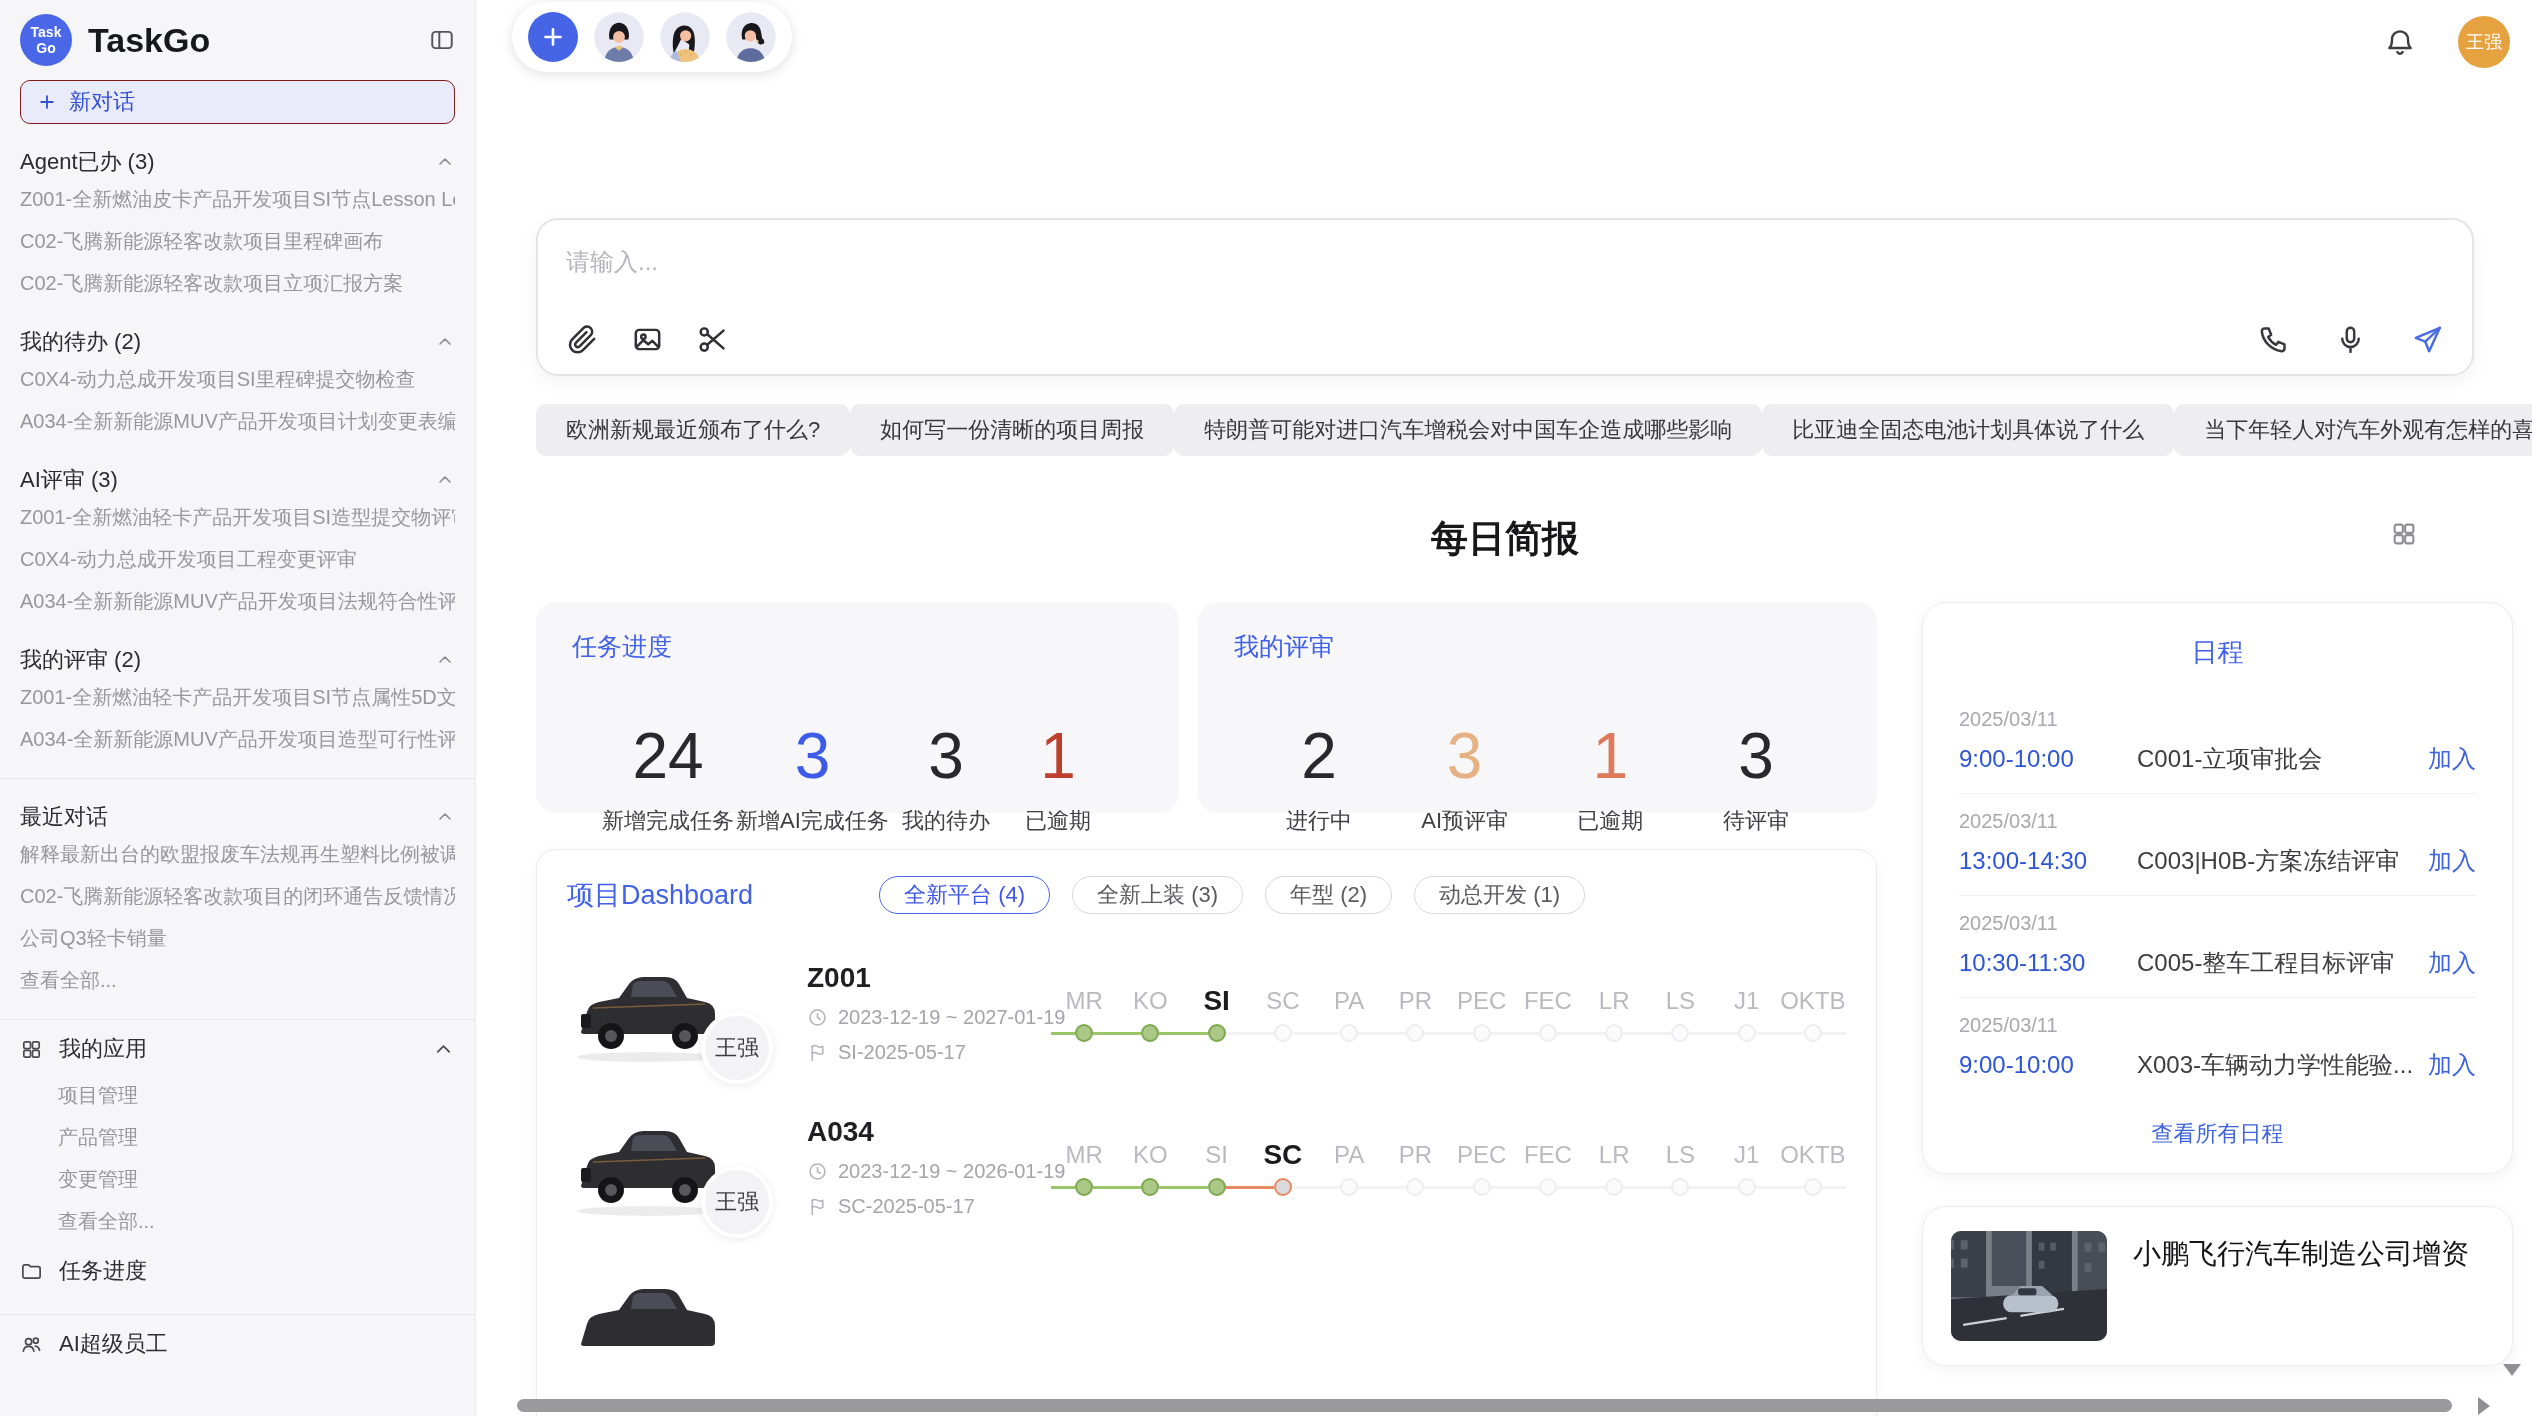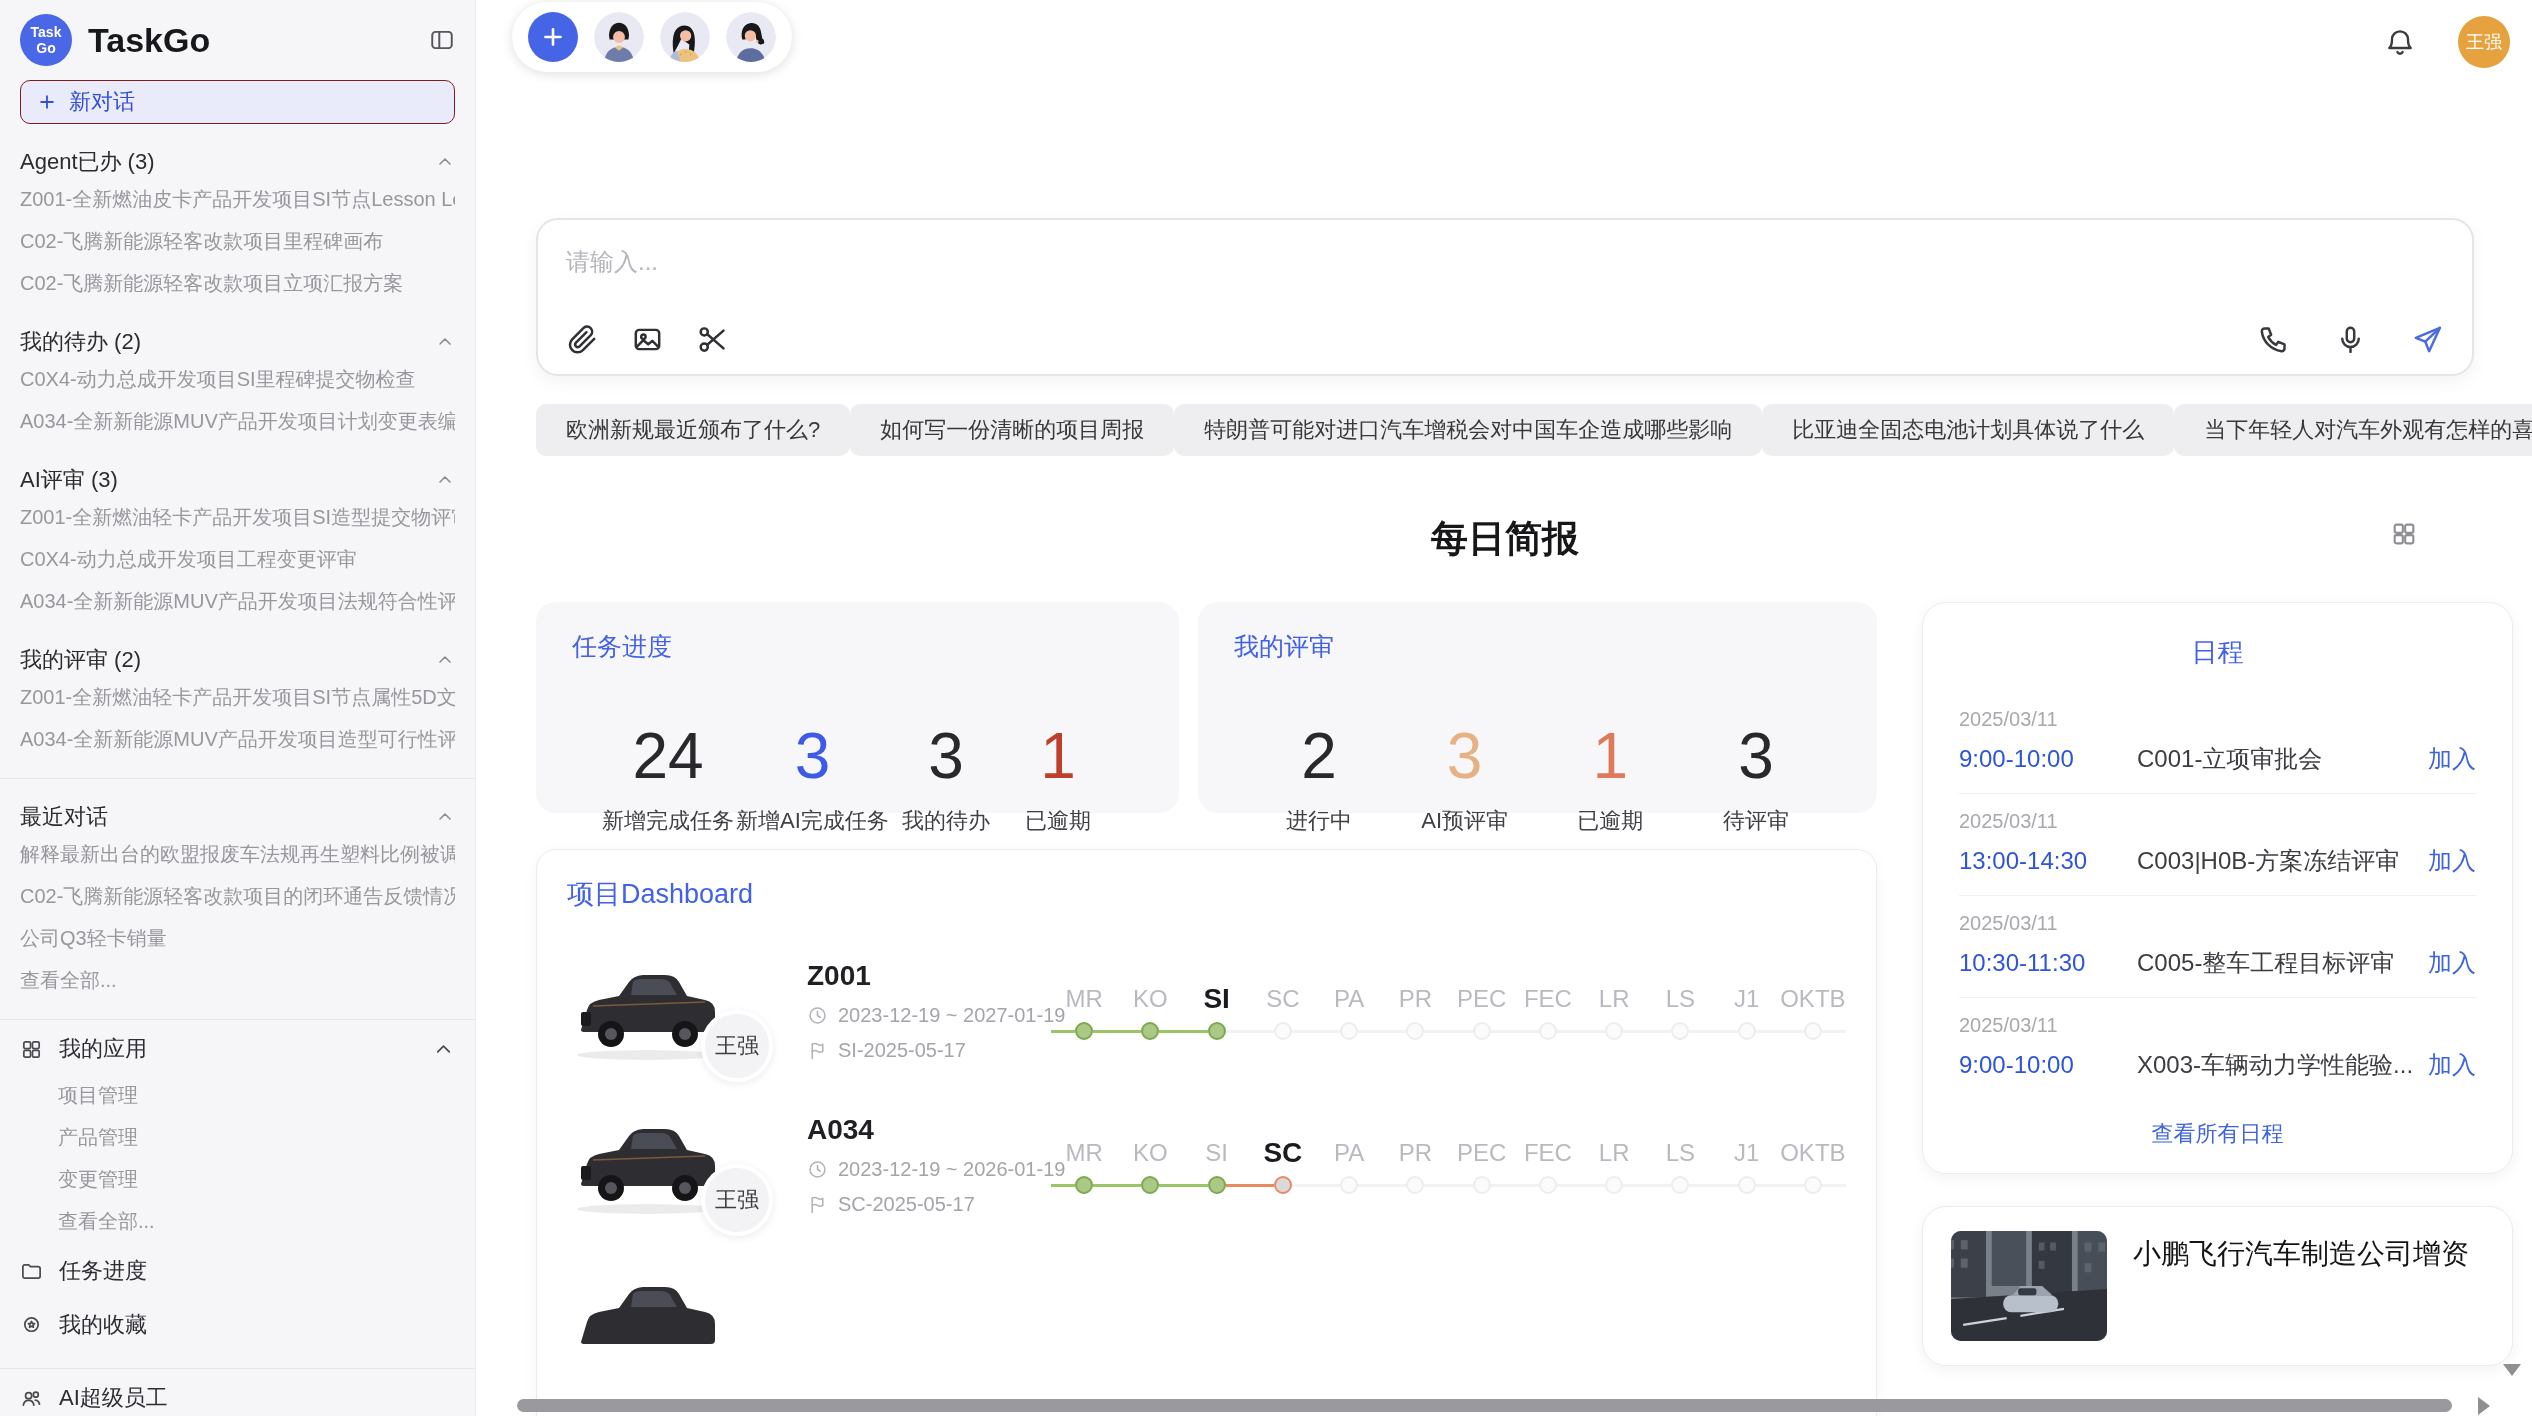--- a/index.html
+++ b/index.html
@@ -232,27 +232,20 @@
 
       <div class="side-item indent">变更管理</div>
 
       <div class="side-item indent">查看全部...</div>
 
     <div class="side-row">
       <svg class="ic" viewBox="0 0 24 24">
           <path d="M3 7a2 2 0 012-2h4l2 2h8a2 2 0 012 2v8a2 2 0 01-2 2H5a2 2 0 01-2-2z"></path>
         </svg>
       <span>任务进度</span>
-    </div>
-    <div class="side-row">
-      <svg class="ic" viewBox="0 0 24 24">
-          <circle cx="12" cy="11" r="7"></circle>
-          <path d="M12 7.8l1 2 2.2.3-1.6 1.5.4 2.2-2-1.1-2 1.1.4-2.2L8.8 10.1l2.2-.3z"></path>
-        </svg>
-      <span>我的收藏</span>
     </div>
 
     <div class="side-divider"></div>
 
     <div class="side-row">
       <svg class="ic" viewBox="0 0 24 24">
           <circle cx="9" cy="9" r="3.2"></circle>
           <path d="M3.5 19c.6-3.2 2.8-5 5.5-5s4.9 1.8 5.5 5"></path>
           <circle cx="16.5" cy="8" r="2.6"></circle>
           <path d="M16 13.6c2.3.3 3.9 1.9 4.4 4.4"></path>
@@ -432,20 +425,31 @@
                     <div class="stat-label">待评审</div>
                   </div>
 
               </div>
             </div>
           </div>
 
           <div class="dashboard">
             <div class="dash-header">
               <div class="dash-title">项目Dashboard</div>
+              <div class="filters">
+
+                  <div class="filter-chip active">全新平台 (4)</div>
+
+                  <div class="filter-chip">全新上装 (3)</div>
+
+                  <div class="filter-chip">年型 (2)</div>
+
+                  <div class="filter-chip">动总开发 (1)</div>
+
+              </div>
             </div>
 
               <div class="proj-row">
                 <div class="car-wrap">
                   <svg viewBox="0 0 160 110">
                     <ellipse cx="80" cy="99" rx="70" ry="5" fill="rgba(0,0,0,0.08)"></ellipse>
                     <path d="M14 74 L20 54 Q22 46 32 44 L52 40 L62 26 Q66 20 76 19 L98 19 Q108 19 112 26 L120 40 L138 44 Q148 46 148 56 L148 72 Q148 76 144 76 L18 76 Q14 76 14 74 Z" fill="#2e2d31"></path>
                     <path d="M66 26 Q68 23 74 23 L94 23 Q100 23 103 27 L110 39 L64 39 Z" fill="#4a4d55"></path>
                     <rect x="14" y="56" width="10" height="14" rx="2" fill="#1b1b1e"></rect>
                     <path d="M26 50 L138 46" stroke="#7a5c3a" stroke-width="1.5" fill="none"></path>

